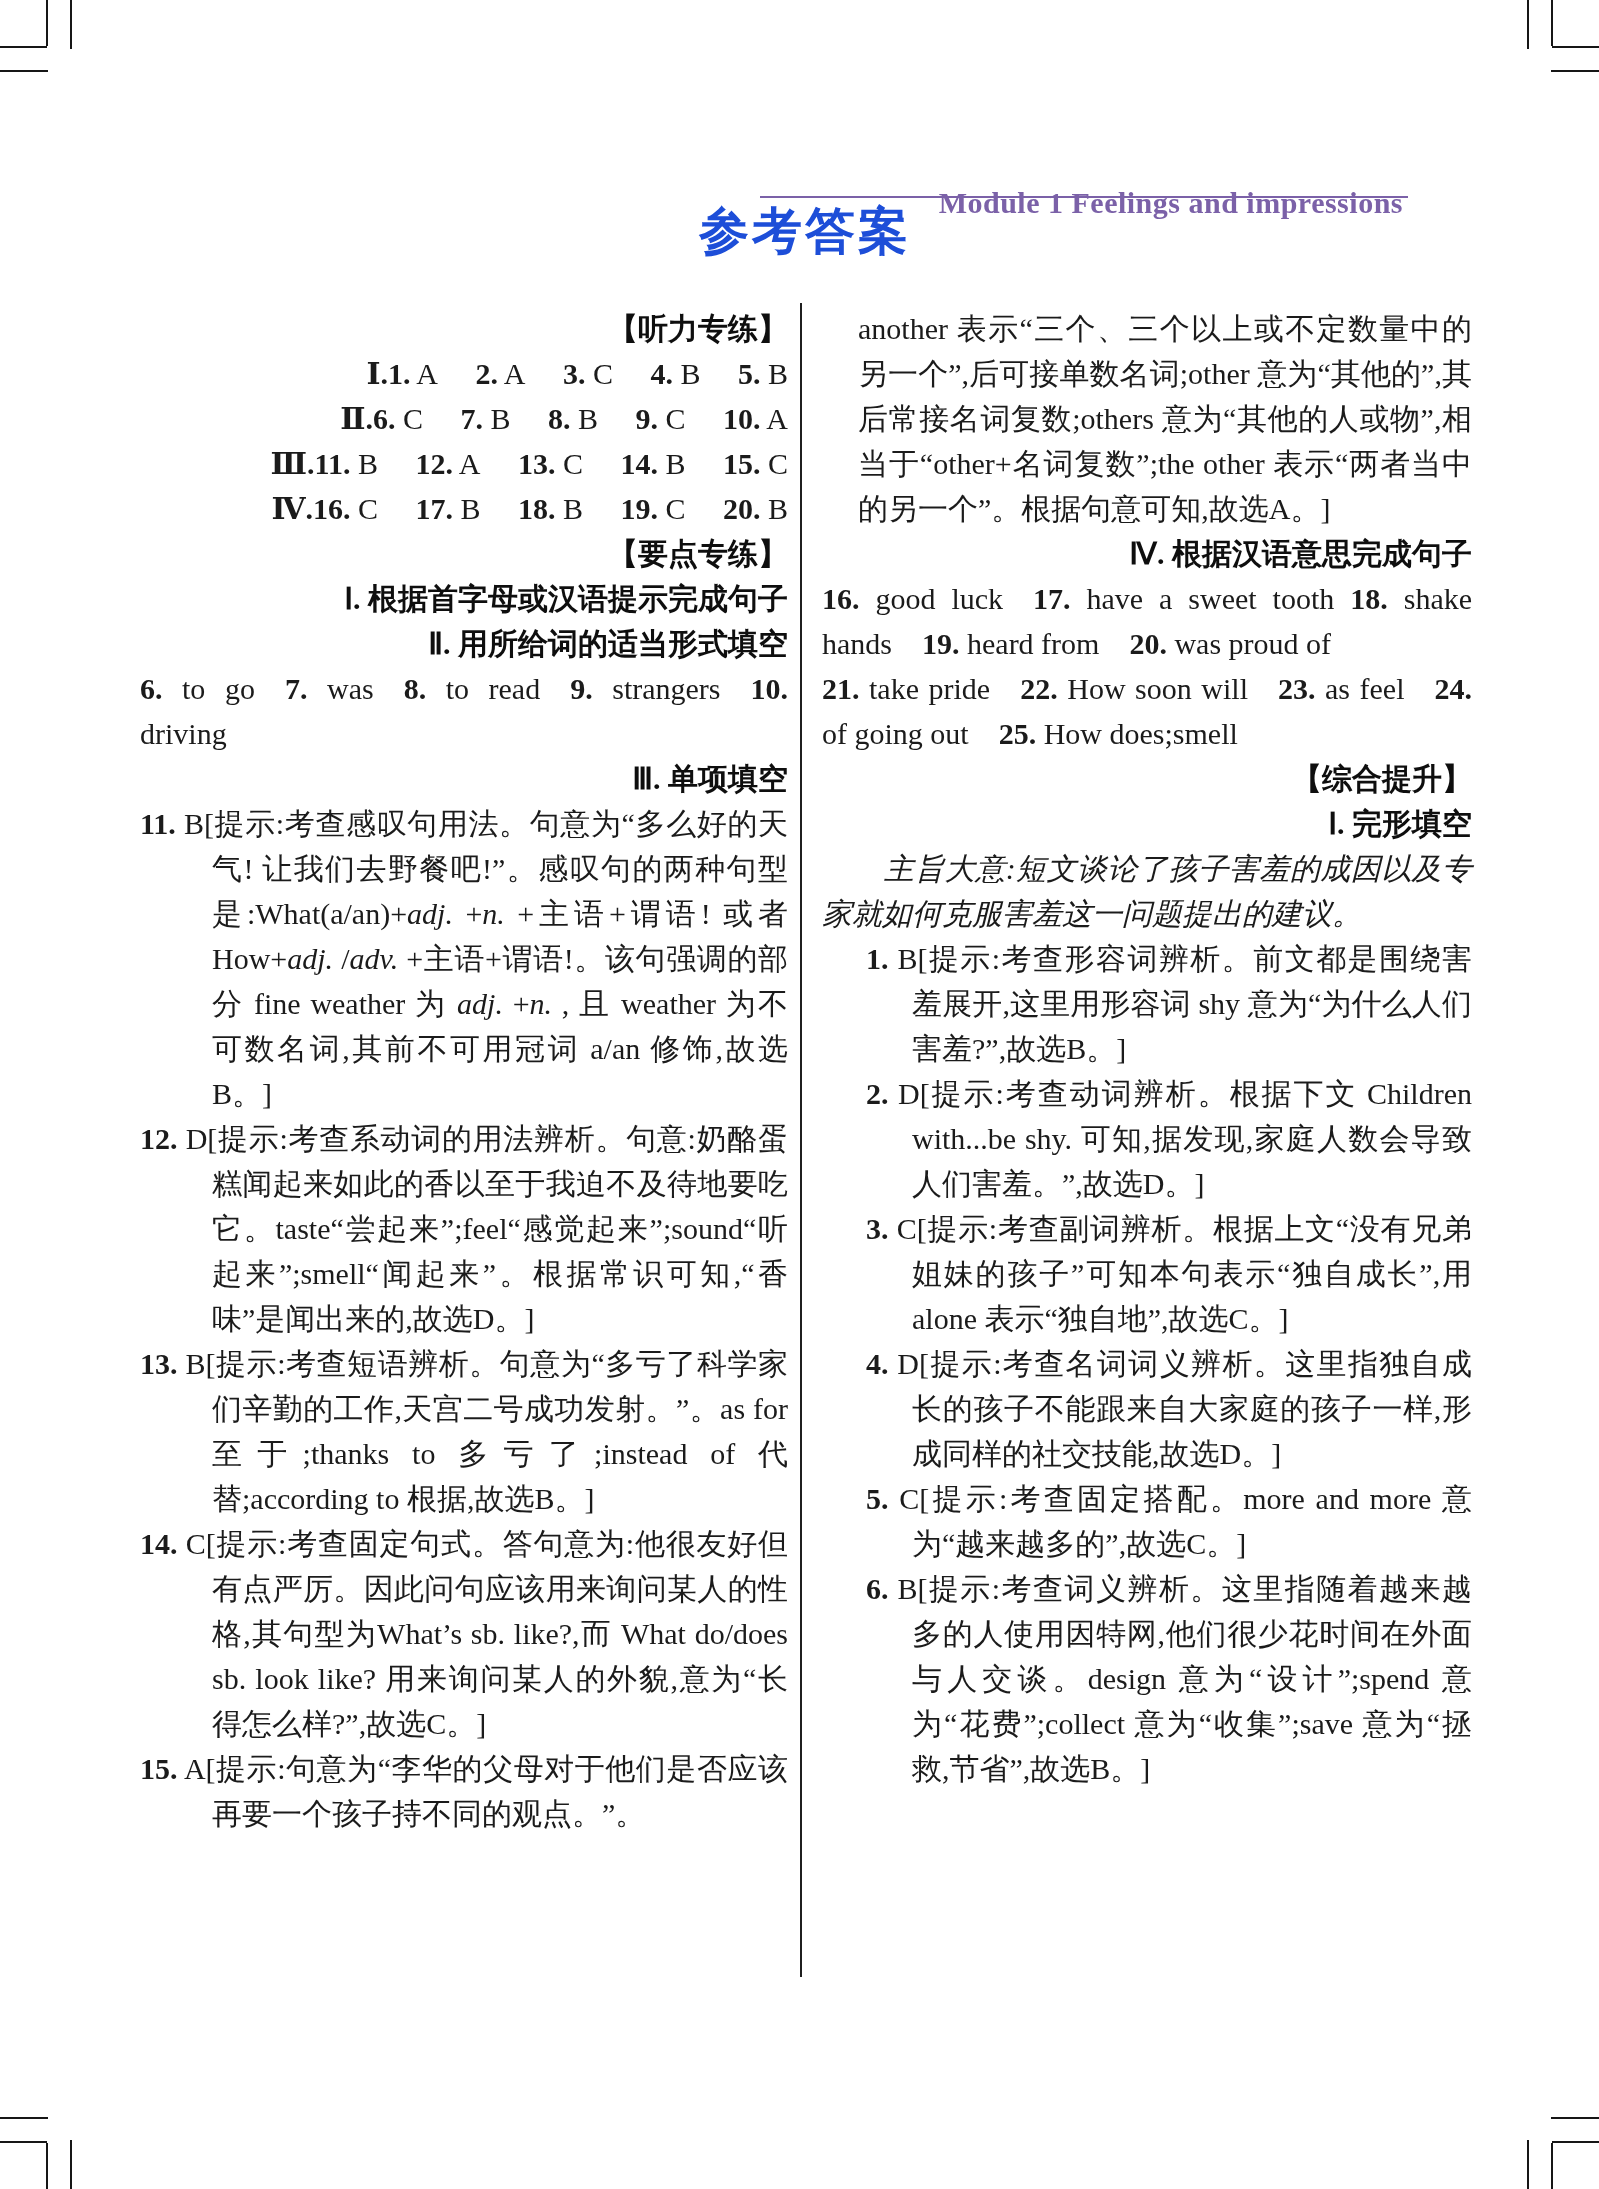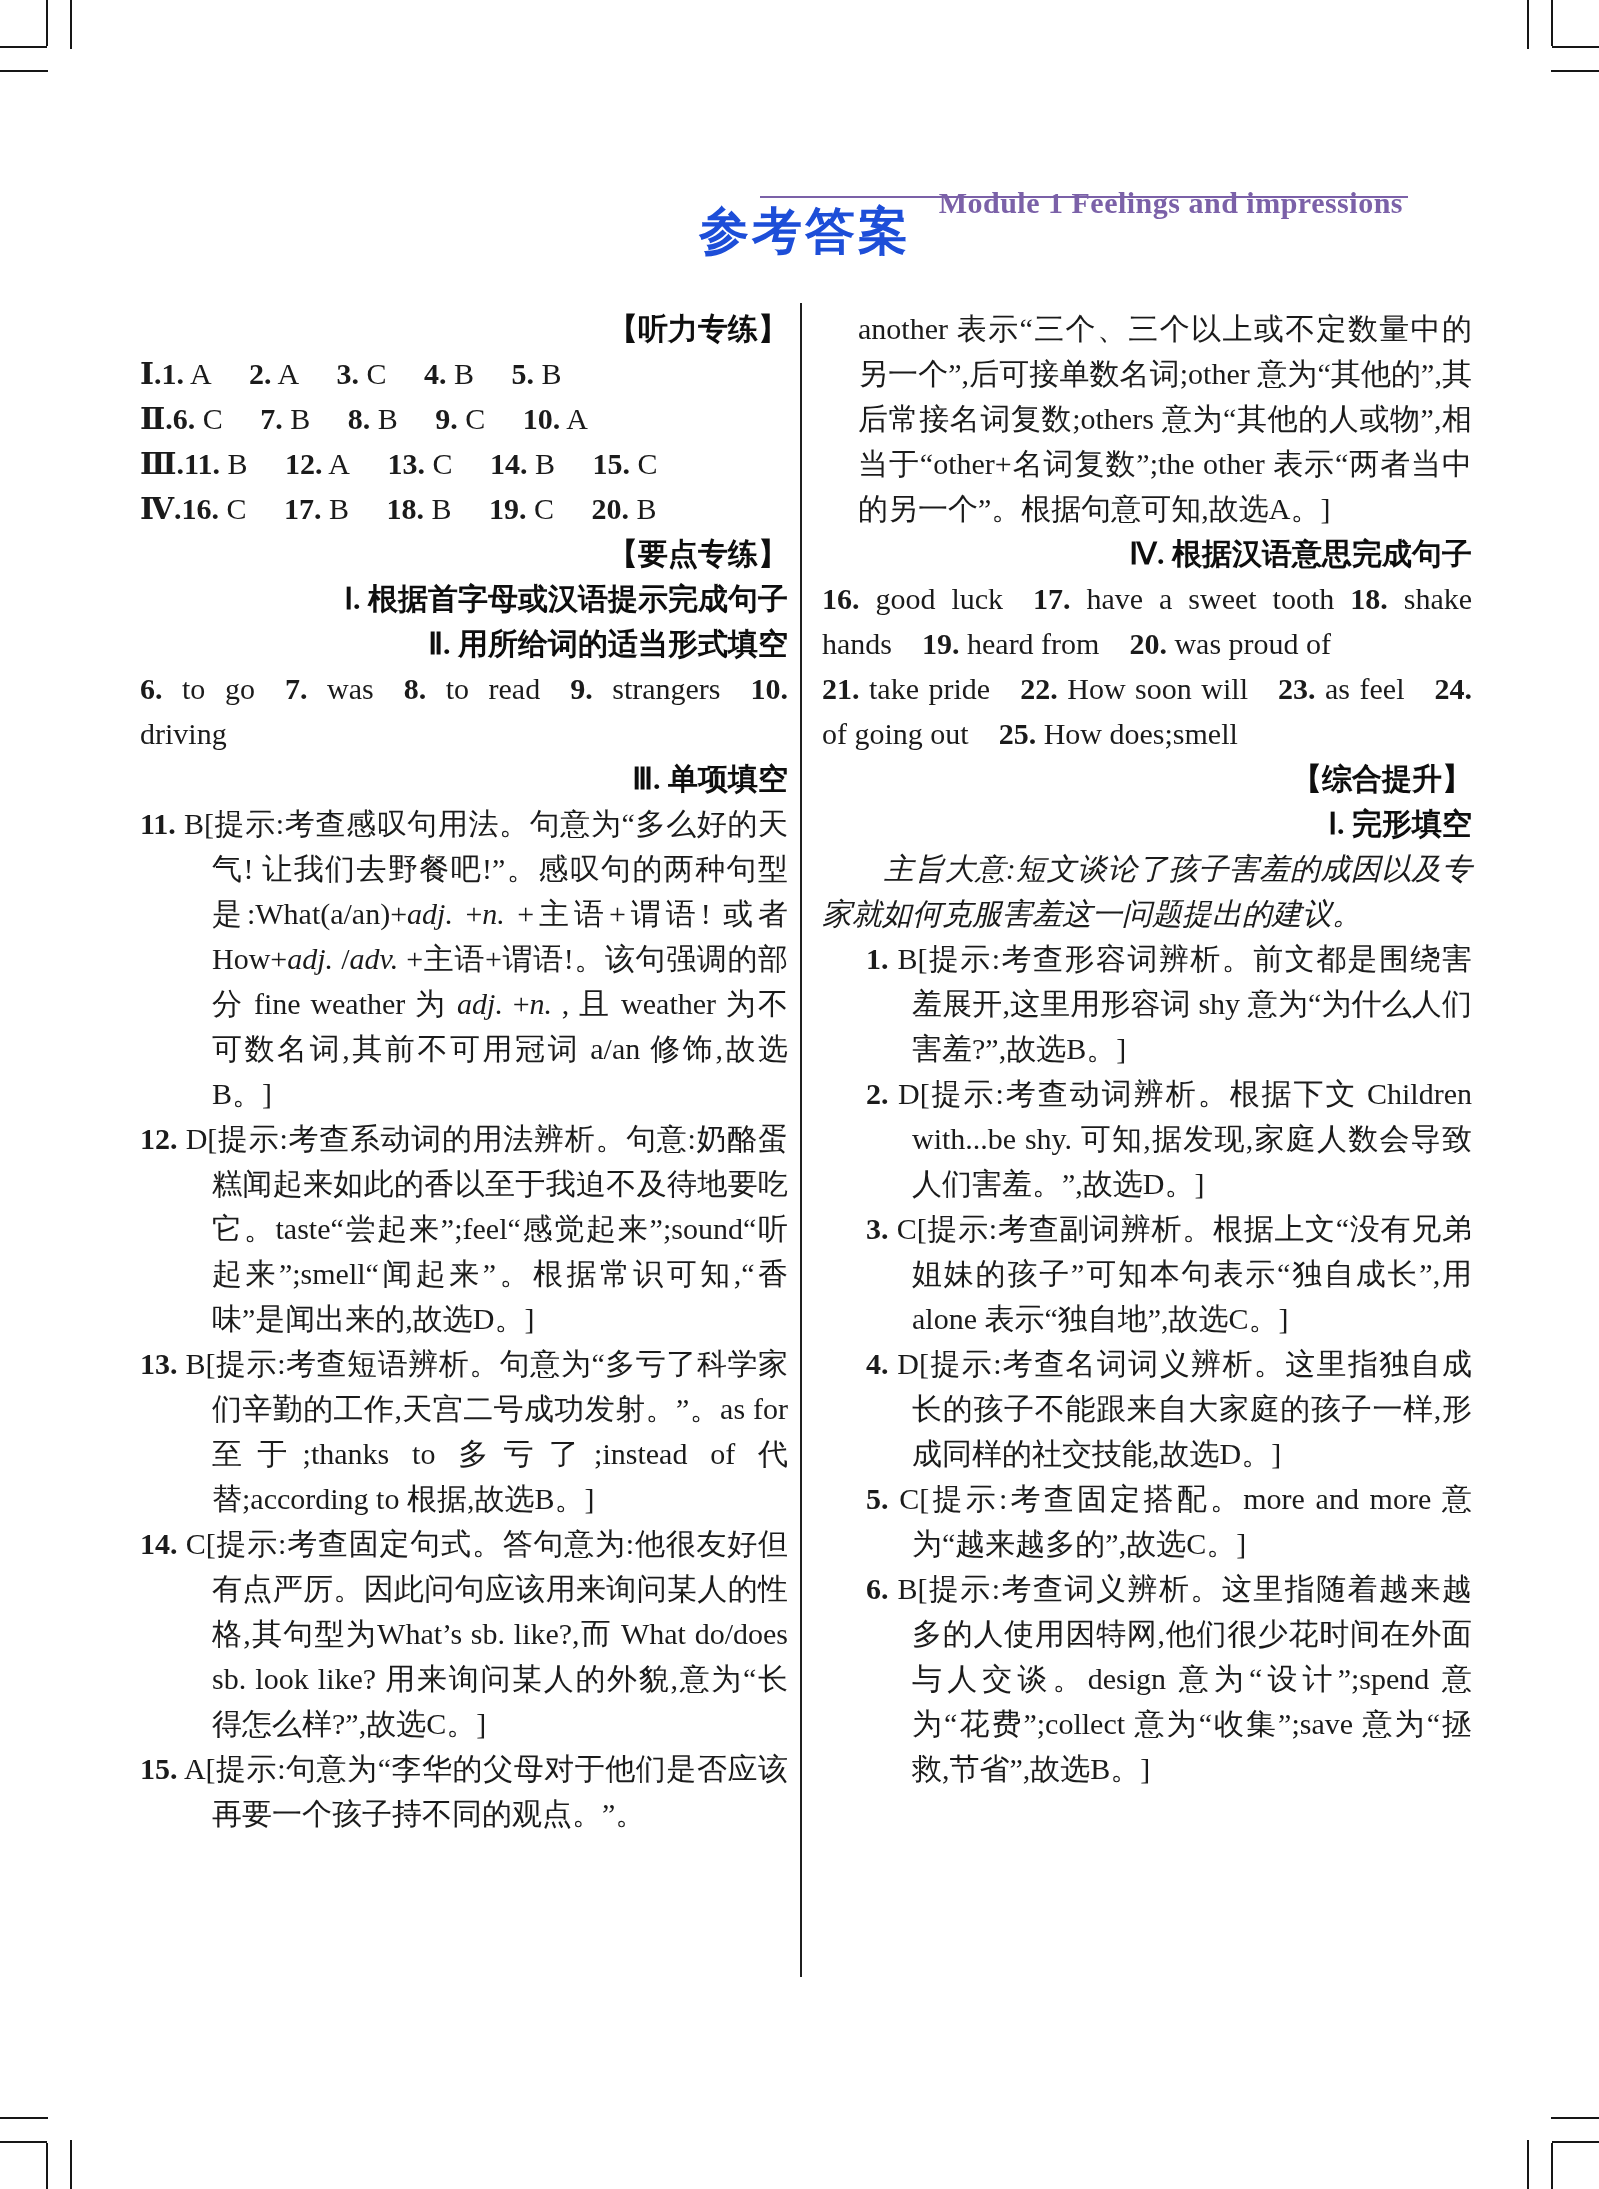--- a/index.html
+++ b/index.html
@@ -28,21 +28,21 @@
   
   .col{position:absolute;top:306px;font-size:30px;line-height:45px;text-align:justify;}
   .col-left{left:140px;width:648px;}
   .col-right{left:822px;width:650px;}
   .blk{margin:0;}
   .blk-section,.blk-heading{
     font-family:Liberation Serif, serif;font-weight:bold;
     text-align:right;color:#0e0e0e;
   }
   .blk-heading{padding-left:16px;}
-  .blk-answers{text-align:left;}
+  .blk-answers{text-align:right;}
   .blk-item2{padding-left:72px;text-indent:-72px;}
   .blk-item1{padding-left:46px;text-indent:-46px;margin-left:44px;}
   .blk-cont{padding-left:36px;}
   .blk-lead{text-indent:62px;font-style:italic;}
   .seg-b{font-weight:bold;}
   .seg-i{font-style:italic;}
 </style>
 </head>
 <body>
 

